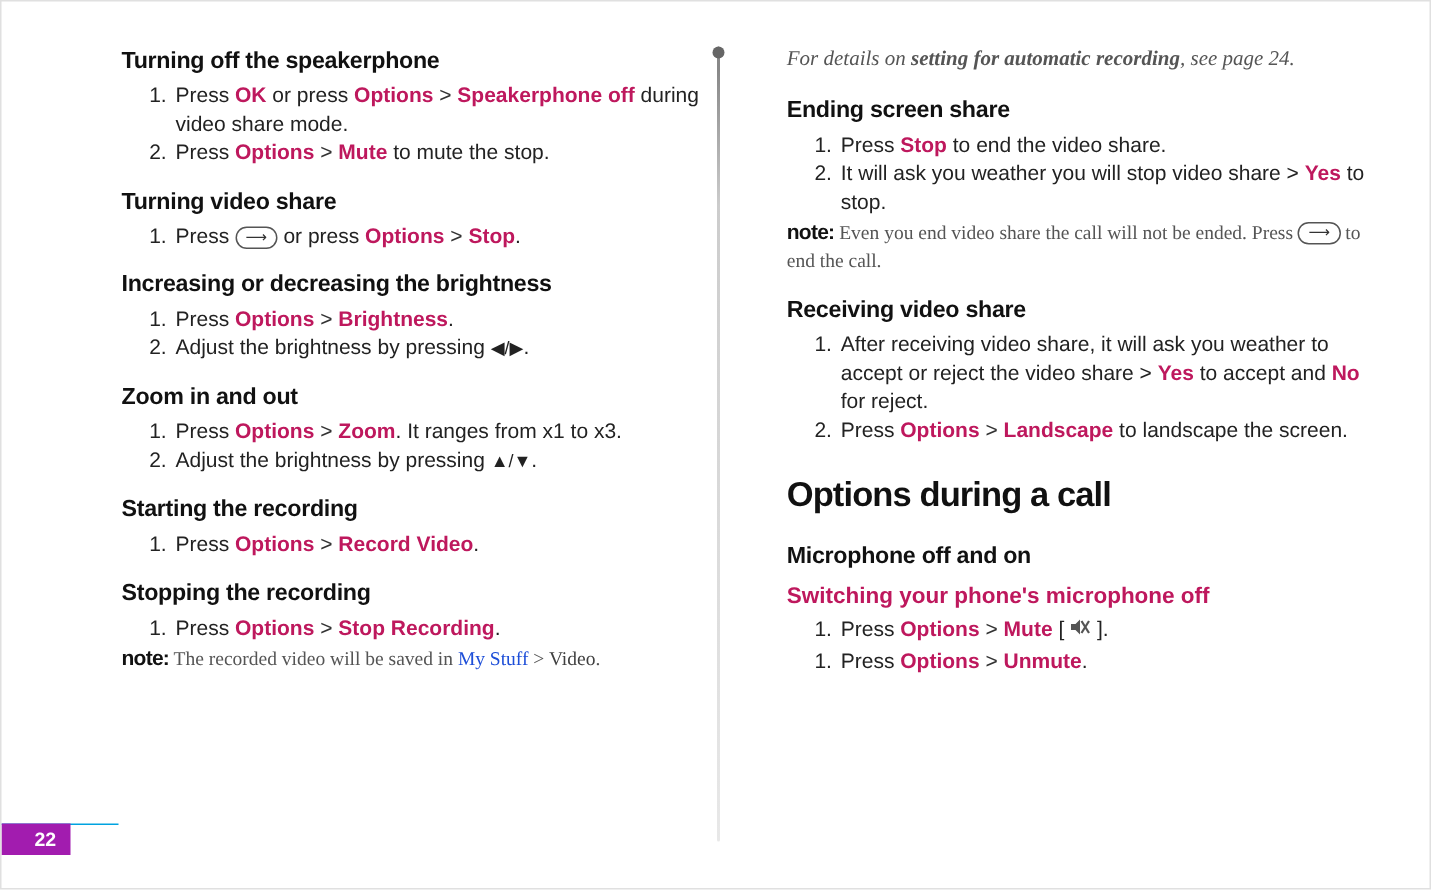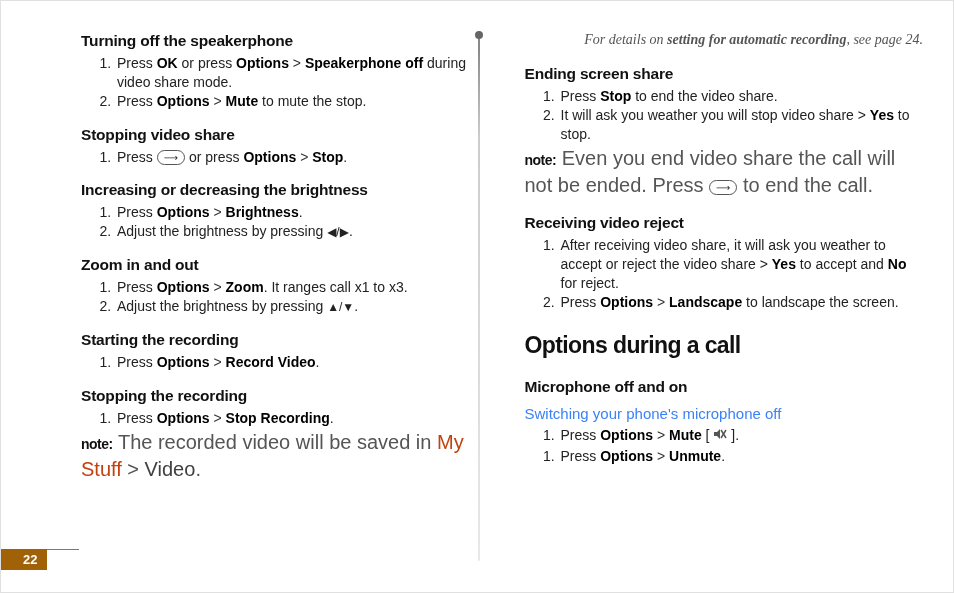--- a/index.html
+++ b/index.html
@@ -64,57 +64,56 @@
   h4.first { margin-top: 0; }
   ol {
     margin: 2px 0 2px 0;
     padding-left: 34px;
   }
   ol li {
     margin: 0;
     padding-left: 2px;
   }
   .blue {
-    color: #000000;
+    color: #be185d;
     font-weight: bold;
     margin-top: 28px;
   }
   .gt { color: #333; }
   .note-lbl {
     font-family: Arial, sans-serif;
     font-weight: 900;
     font-stretch: condensed;
     letter-spacing: -0.5px;
     color: #111;
     text-align: center;
   }
   .note-body {
-    font-family: Liberation Sans, sans-serif;
+    font-family: Liberation Serif, serif;
     color: #555;
-    font-size: 20px;
+    font-size: 13px;
   }
   .serif-ital {
     font-family: Georgia, 'Times New Roman', serif;
     font-style: italic;
     color: #555;
     font-size: 14px;
-    text-align: right;
   }
   .serif-ital .b { font-weight: bold; }
   .h1 {
     font-family: Arial, Helvetica, sans-serif;
     font-weight: 600;
     font-size: 23px;
     letter-spacing: -0.6px;
     margin: 18px 0 4px 0;
     color: #111;
   }
   .sub {
-    font-weight: normal;
-    color: #3b82f6;
+    font-weight: bold;
+    color: #be185d;
     font-size: 15px;
     margin: 6px 0 0 0;
   }
   .key {
     display: inline-block;
     border: 1px solid #555;
     border-radius: 9px;
     padding: 0 6px;
     font-size: 9px;
     line-height: 13px;
@@ -125,21 +124,21 @@
   }
   .key .sym {
     font-size: 10px;
     color: #333;
   }
   .tri { font-size: 12px; }
   .pagenum {
     position: absolute;
     left: 0;
     bottom: 22px;
-    background: #a16207;
+    background: #a21caf;
     color: #fff;
     font-weight: bold;
     font-size: 13px;
     padding: 3px 10px 3px 22px;
   }
   .pagenum-line {
     position: absolute;
     left: 0;
     bottom: 42px;
     height: 1px;
@@ -154,60 +153,60 @@
   <div class="divider"></div>
   <div class="cols">
 
     <div class="col">
       <h4 class="first">Turning off the speakerphone</h4>
       <ol>
         <li><span>Press </span><span class="blue">OK</span><span> or press </span><span class="blue">Options</span><span class="gt"> &gt; </span><span class="blue">Speakerphone off</span><span> during video share mode.</span></li>
         <li><span>Press </span><span class="blue">Options</span><span class="gt"> &gt; </span><span class="blue">Mute</span><span> to mute the stop.</span></li>
       </ol>
 
-      <h4>Stopping video share</h4>
+      <h4>Turning video share</h4>
       <ol>
         <li><span>Press </span><span class="key"><span class="sym">⟶</span></span><span> or press </span><span class="blue">Options</span><span class="gt"> &gt; </span><span class="blue">Stop</span><span>.</span></li>
       </ol>
 
       <h4>Increasing or decreasing the brightness</h4>
       <ol>
         <li><span>Press </span><span class="blue">Options</span><span class="gt"> &gt; </span><span class="blue">Brightness</span><span>.</span></li>
         <li><span>Adjust the brightness by pressing </span><span class="tri">◀/▶</span><span>.</span></li>
       </ol>
 
       <h4>Zoom in and out</h4>
       <ol>
-        <li><span>Press </span><span class="blue">Options</span><span class="gt"> &gt; </span><span class="blue">Zoom</span><span>. It ranges call x1 to x3.</span></li>
+        <li><span>Press </span><span class="blue">Options</span><span class="gt"> &gt; </span><span class="blue">Zoom</span><span>. It ranges from x1 to x3.</span></li>
         <li><span>Adjust the brightness by pressing </span><span class="tri">▲/▼</span><span>.</span></li>
       </ol>
 
       <h4>Starting the recording</h4>
       <ol>
         <li><span>Press </span><span class="blue">Options</span><span class="gt"> &gt; </span><span class="blue">Record Video</span><span>.</span></li>
       </ol>
 
       <h4>Stopping the recording</h4>
       <ol>
         <li><span>Press </span><span class="blue">Options</span><span class="gt"> &gt; </span><span class="blue">Stop Recording</span><span>.</span></li>
       </ol>
-      <div><span class="note-lbl">note:</span><span class="note-body"> The recorded video will be saved in </span><span class="note-body" style="color:#c2410c">My Stuff</span><span class="note-body"> &gt; </span><span class="note-body" style="color:#404040">Video</span><span class="note-body">.</span></div>
+      <div><span class="note-lbl">note:</span><span class="note-body"> The recorded video will be saved in </span><span class="note-body" style="color:#1d4ed8">My Stuff</span><span class="note-body"> &gt; </span><span class="note-body" style="color:#404040">Video</span><span class="note-body">.</span></div>
     </div>
 
     <div class="col right">
       <div class="serif-ital"><span>For details on </span><span class="b">setting for automatic recording</span><span>, see page 24.</span></div>
 
       <h4>Ending screen share</h4>
       <ol>
         <li><span>Press </span><span class="blue">Stop</span><span> to end the video share.</span></li>
         <li><span>It will ask you weather you will stop video share &gt; </span><span class="blue">Yes</span><span> to stop.</span></li>
       </ol>
       <div><span class="note-lbl">note:</span><span class="note-body"> Even you end video share the call will not be ended. Press </span><span class="key"><span class="sym">⟶</span></span><span class="note-body"> to end the call.</span></div>
 
-      <h4>Receiving video reject</h4>
+      <h4>Receiving video share</h4>
       <ol>
         <li><span>After receiving video share, it will ask you weather to accept or reject the video share &gt; </span><span class="blue">Yes</span><span> to accept and </span><span class="blue">No</span><span> for reject.</span></li>
         <li><span>Press </span><span class="blue">Options</span><span class="gt"> &gt; </span><span class="blue">Landscape</span><span> to landscape the screen.</span></li>
       </ol>
 
       <div class="h1">Options during a call</div>
       <h4 style="margin-top:16px">Microphone off and on</h4>
 
       <div class="sub">Switching your phone's microphone off</div>
       <ol>

